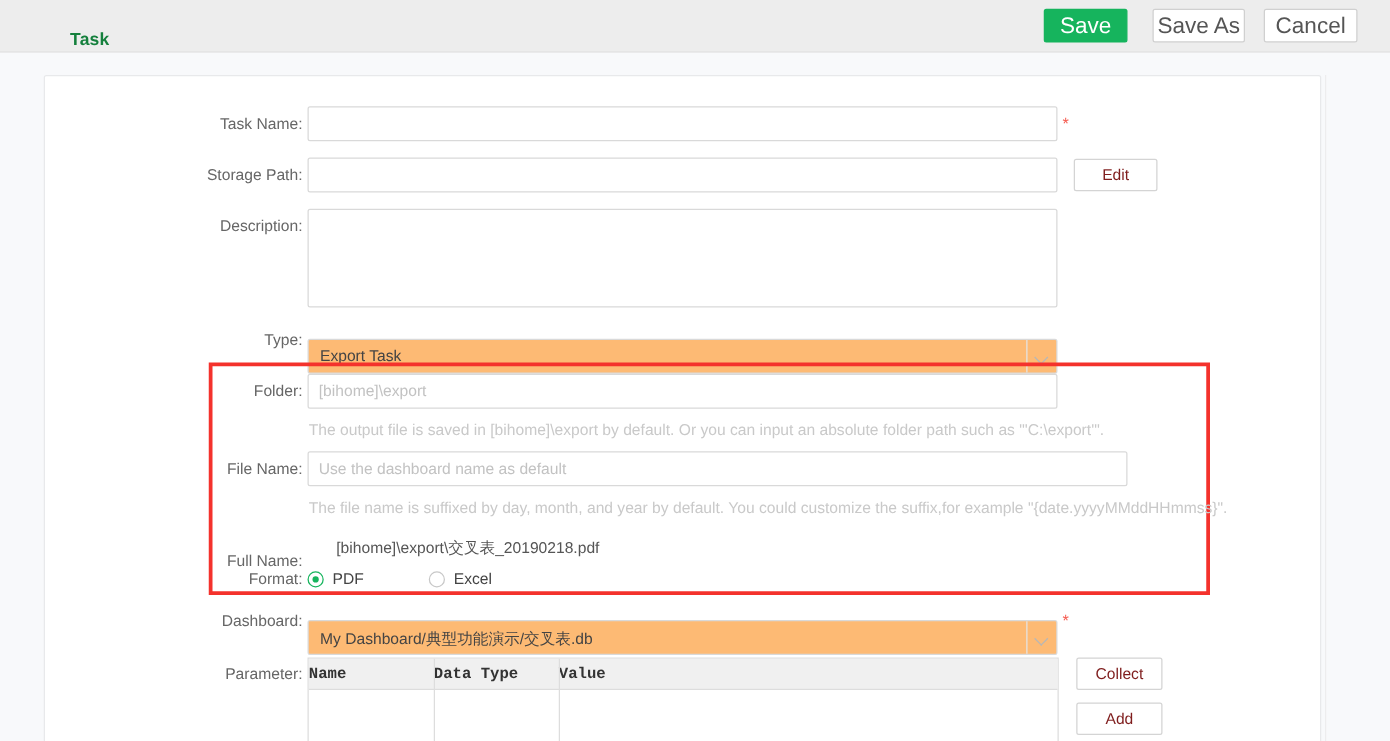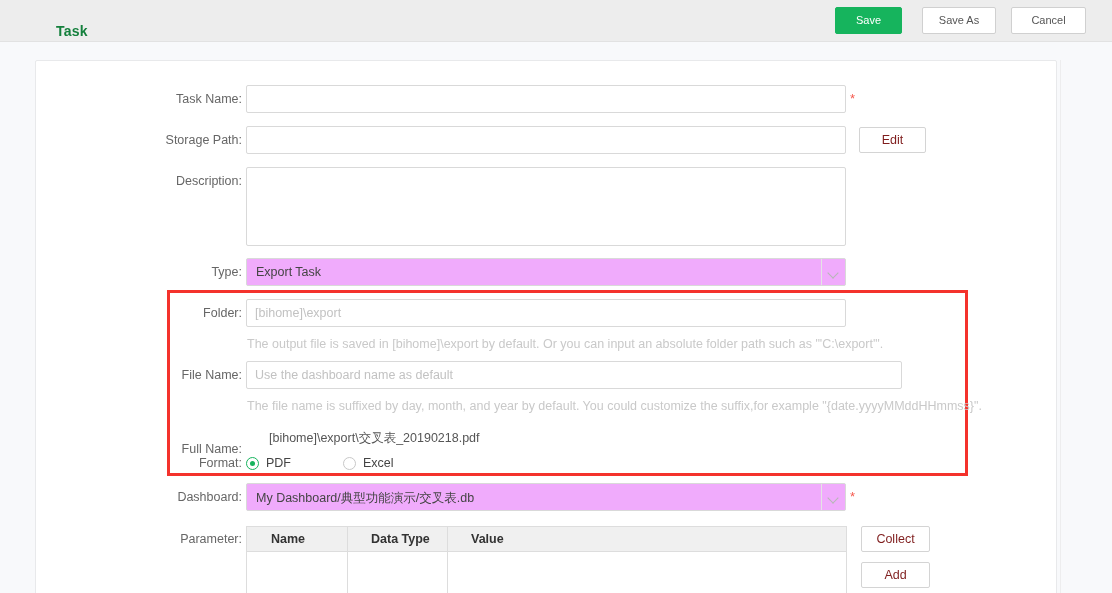--- a/index.html
+++ b/index.html
@@ -22,21 +22,21 @@
     position: absolute; left: 56px; top: 23px;
     font-size: 14px; font-weight: bold; color: #15803d;
     letter-spacing: .2px;
   }
   .btn {
     position: absolute; top: 7px;
     height: 27px;
     border: 1px solid #d0d0d0;
     background: #fff;
     color: #555;
-    font-size: 11px;
+    font-size: 18px;
     font-family: "Liberation Sans", sans-serif;
     border-radius: 2px;
     cursor: pointer;
     padding: 0;
     line-height: 25px;
     text-align: center;
   }
   .btn-save {
     left: 835px; width: 67px;
     background: #16b45d;
@@ -105,22 +105,23 @@
     padding: 6px 8px;
     line-height: 16px;
   }
 
   
   .combo {
     position: absolute;
     left: 246px;
     height: 28px;
     border: 1px solid #d9d9d9;
-    background: #f0abfc;
-    border-radius: 2px;
+    background: #fdba74;
+    border-radius: 2px;
+    margin-top: 13px;
   }
   .combo-val {
     position: absolute; left: 9px; top: 6px;
     font-size: 12.5px; color: #444;
   }
   .combo-arrow {
     position: absolute; right: 0; top: 0;
     width: 24px; height: 26px;
     border-left: 1px solid #e4e4e4;
     cursor: pointer;
@@ -197,21 +198,22 @@
   .ptable-head {
     position: absolute; left: 0; top: 0;
     width: 100%; height: 25px;
     background: #f0f0f0;
     border-bottom: 1px solid #ddd;
   }
   .pcol {
     position: absolute; top: 0;
     height: 25px; line-height: 24px;
     font-size: 12.5px; font-weight: bold; color: #333;
-    padding-left: 24px;
+    padding-left: 0;
+    font-family: Liberation Mono, monospace;
   }
   .pcol-sep {
     position: absolute; top: 0; width: 1px; height: 70px;
     background: #ddd;
   }
 </style>
 </head>
 <body>
 
 <div class="topbar">

